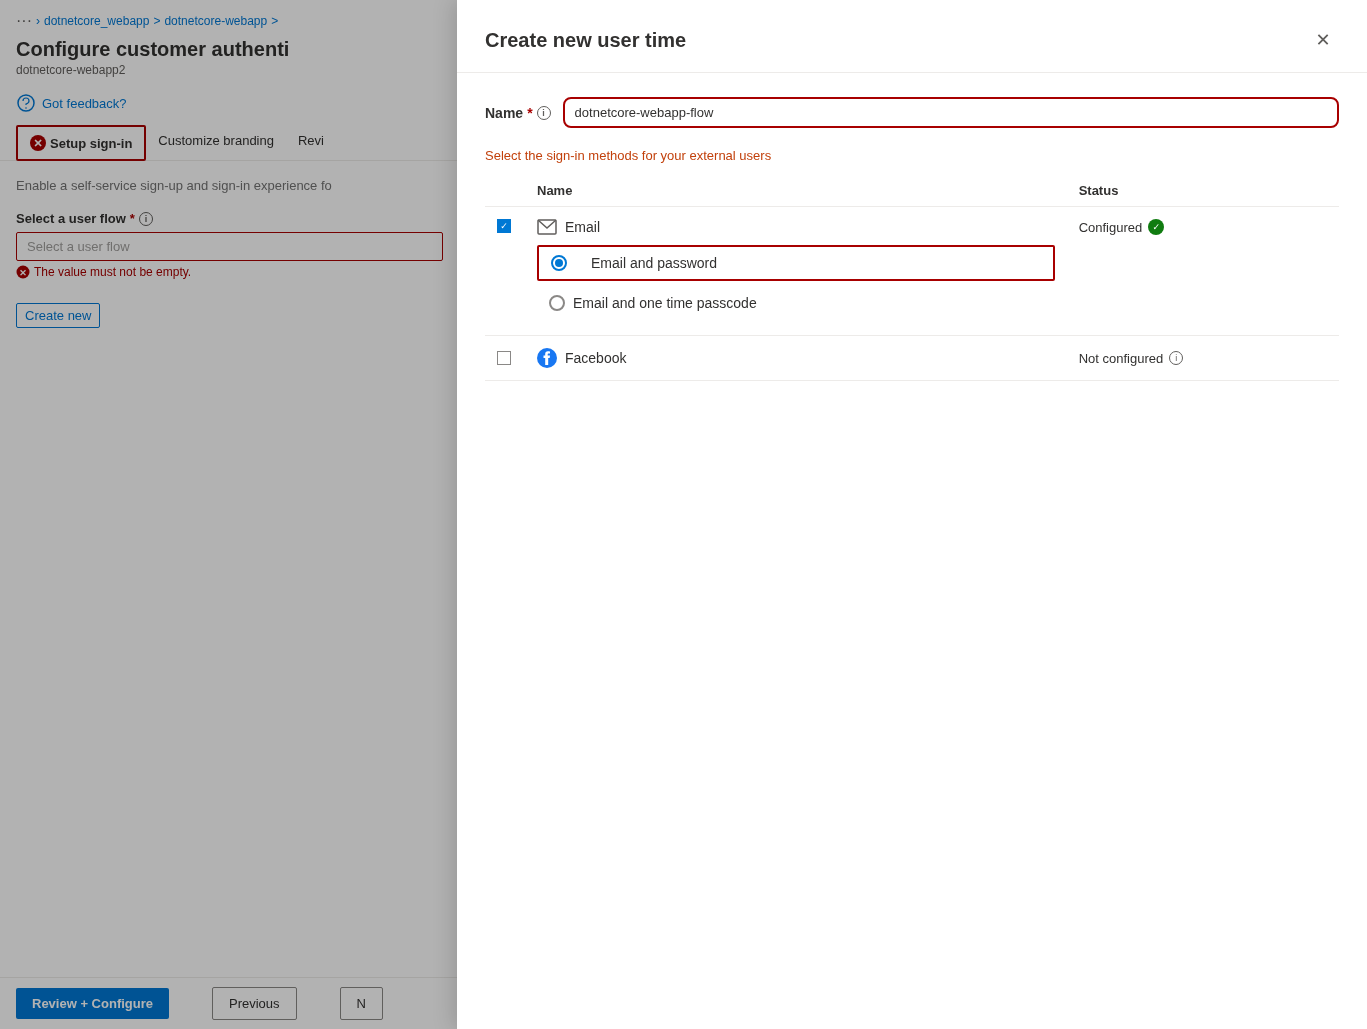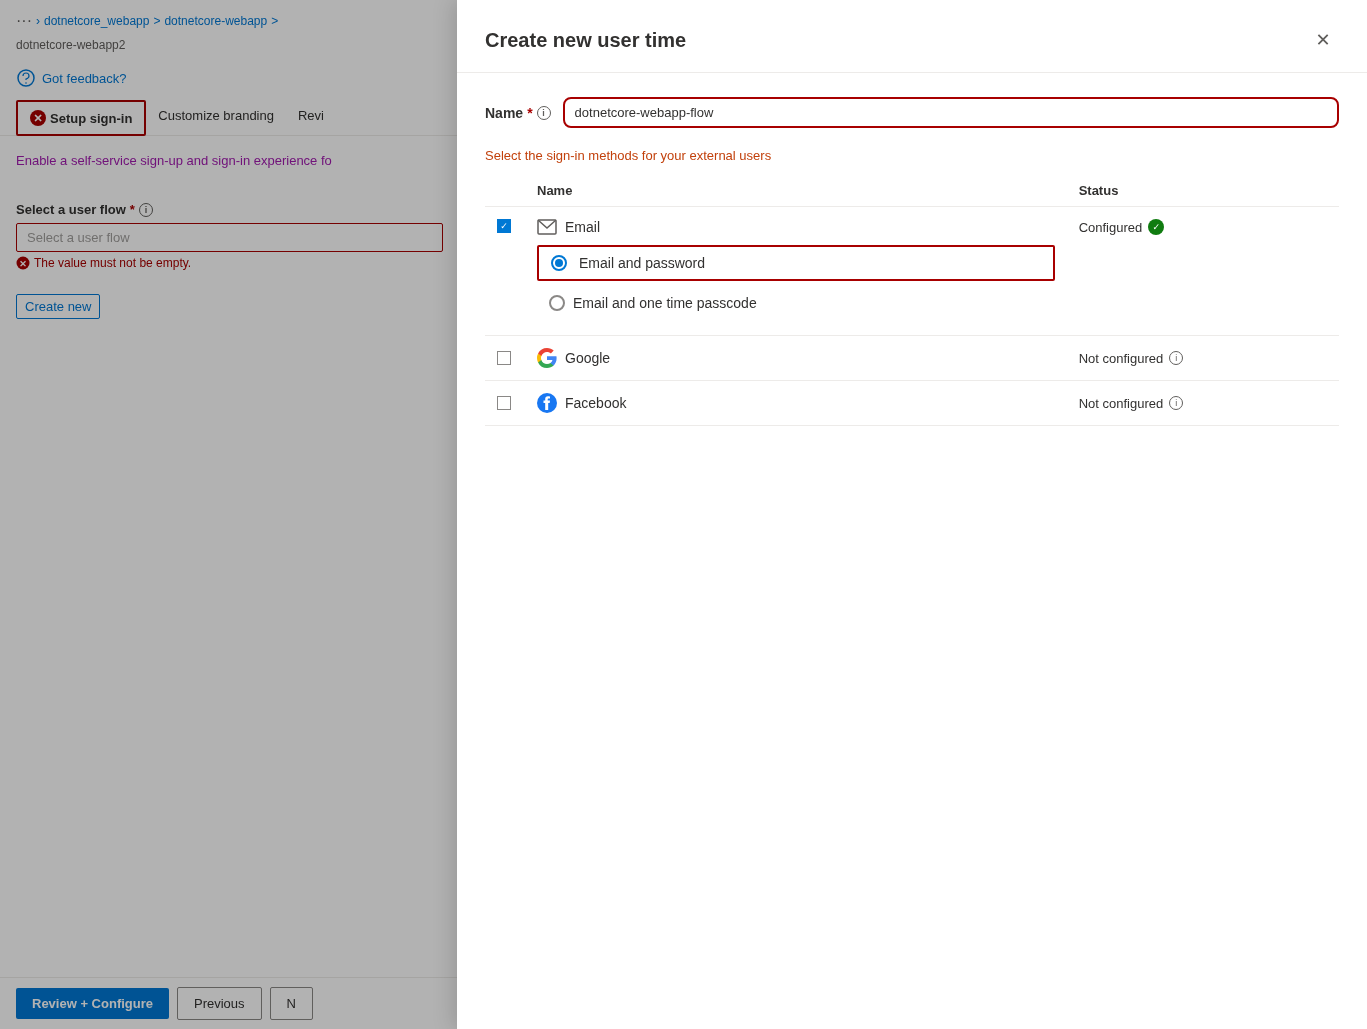--- a/index.html
+++ b/index.html
@@ -104,22 +104,22 @@
       font-weight: bold;
       flex-shrink: 0;
     }
 
     .tab-content {
       padding: 16px;
       flex: 1;
     }
     .tab-description {
       font-size: 13px;
-      color: #a21caf;
-      margin-bottom: 32px;
+      color: #737373;
+      margin-bottom: 16px;
       line-height: 1.4;
     }
 
     .field-label {
       font-size: 13px;
       font-weight: 600;
       margin-bottom: 6px;
       display: flex;
       align-items: center;
       gap: 4px;
@@ -181,40 +181,41 @@
       position: absolute;
       bottom: 0;
       left: 0;
       width: 460px;
       height: 52px;
       background: #fff;
       border-top: 1px solid #edebe9;
       display: flex;
       align-items: center;
       padding: 0 16px;
-      gap: 8px;
+      gap: 19px;
     }
     .btn-primary {
       background: #0078d4;
       color: white;
       border: none;
       padding: 8px 16px;
       font-size: 13px;
       font-weight: 600;
       cursor: pointer;
       border-radius: 2px;
     }
     .btn-secondary {
       background: #fff;
       color: #323130;
       border: 1px solid #8a8886;
       padding: 8px 16px;
       font-size: 13px;
       cursor: pointer;
       border-radius: 2px;
+      margin-left: 24px;
     }
 
     
     .modal-overlay {
       position: absolute;
       top: 0; left: 0;
       width: 1367px;
       height: 1029px;
       background: rgba(0,0,0,0.3);
     }
@@ -449,20 +450,21 @@
 <div class="bg-page">
   <div class="breadcrumb-bar">
     <span class="dots">···</span>
     <span>›</span>
     <a href="#">dotnetcore_webapp</a>
     <span>&gt;</span>
     <a href="#">dotnetcore-webapp</a>
     <span>&gt;</span>
   </div>
 
+  <div class="page-title">Configure customer authenti</div>
   <div class="page-subtitle">dotnetcore-webapp2</div>
 
   <div class="feedback-row">
     <svg class="feedback-icon" viewBox="0 0 20 20" fill="none">
       <circle cx="10" cy="10" r="8" stroke="#0078d4" stroke-width="1.5"></circle>
       <path d="M7 8c0-1.657 1.343-3 3-3s3 1.343 3 3c0 1.5-1.5 2.5-3 3v1" stroke="#0078d4" stroke-width="1.2"></path>
       <circle cx="10" cy="15" r="0.8" fill="#0078d4"></circle>
     </svg>
     <span>Got feedback?</span>
   </div>
@@ -549,63 +551,41 @@
 
               <svg width="20" height="16" viewBox="0 0 20 16">
                 <rect x="1" y="1" width="18" height="14" rx="1" fill="none" stroke="#605e5c" stroke-width="1.5"></rect>
                 <polyline points="1,1 10,9 19,1" fill="none" stroke="#605e5c" stroke-width="1.5"></polyline>
               </svg>
               <span class="method-name">Email</span>
             </div>
 
             <div class="sub-options-list">
 
-              <div style="border: 2px solid #a80000; border-radius: 2px; padding: 8px 12px; margin: 6px 0; display: flex; align-items: center; gap: 12px;">
+              <div style="border: 2px solid #a80000; border-radius: 2px; padding: 8px 12px; margin: 6px 0; display: flex; align-items: center; gap: 24px;">
                 <div class="radio-outer">
                   <div class="radio-inner"></div>
                 </div>
                 <span>Email and password</span>
               </div>
 
               <div style="padding: 8px 12px; margin: 4px 0; display: flex; align-items: center; gap: 8px;">
                 <div class="radio-empty"></div>
                 <span>Email and one time passcode</span>
               </div>
             </div>
           </td>
           <td>
             <div class="status-configured">
               <span>Configured</span>
               <div class="status-dot-green"></div>
             </div>
           </td>
         </tr>
 
-        <tr>
-          <td>
-            <div class="checkbox"></div>
-          </td>
-          <td>
-            <div class="method-row">
-              <svg width="20" height="20" viewBox="0 0 20 20">
-                <path d="M19.6 10.23c0-.68-.06-1.36-.17-2H10v3.79h5.4c-.23 1.22-.93 2.26-1.98 2.96v2.46h3.2c1.87-1.72 2.98-4.26 2.98-7.21z" fill="#4285F4"></path>
-                <path d="M10 20c2.7 0 4.96-.9 6.62-2.42l-3.2-2.46c-.9.6-2.04.95-3.42.95-2.62 0-4.84-1.77-5.63-4.15H1.07v2.54A9.997 9.997 0 0010 20z" fill="#34A853"></path>
-                <path d="M4.37 11.92A5.978 5.978 0 013.99 10c0-.67.11-1.32.38-1.92V5.54H1.07A9.997 9.997 0 000 10c0 1.62.39 3.15 1.07 4.46l3.3-2.54z" fill="#FBBC05"></path>
-                <path d="M10 3.98c1.47 0 2.8.51 3.84 1.5l2.87-2.87C14.96 1.03 12.7 0 10 0A9.997 9.997 0 001.07 5.54l3.3 2.54C5.16 5.75 7.38 3.98 10 3.98z" fill="#EA4335"></path>
-              </svg>
-              <span class="method-name">Google</span>
-            </div>
-          </td>
-          <td>
-            <div class="status-not-configured">
-              <span>Not configured</span>
-              <span class="info-circle-sm">i</span>
-            </div>
-          </td>
-        </tr>
 
         <tr>
           <td>
             <div class="checkbox"></div>
           </td>
           <td>
             <div class="method-row">
               <svg width="20" height="20" viewBox="0 0 20 20">
                 <circle cx="10" cy="10" r="10" fill="#1877f2"></circle>
                 <path d="M13.2 10h-2v7h-3v-7H6.5V7.5H8.2V6c0-1.7 1-2.7 2.6-2.7.75 0 1.5.07 2.2.2v2h-1.3c-.8 0-1 .4-1 1v1h2.3l-.3 2.5z" fill="white"></path>

